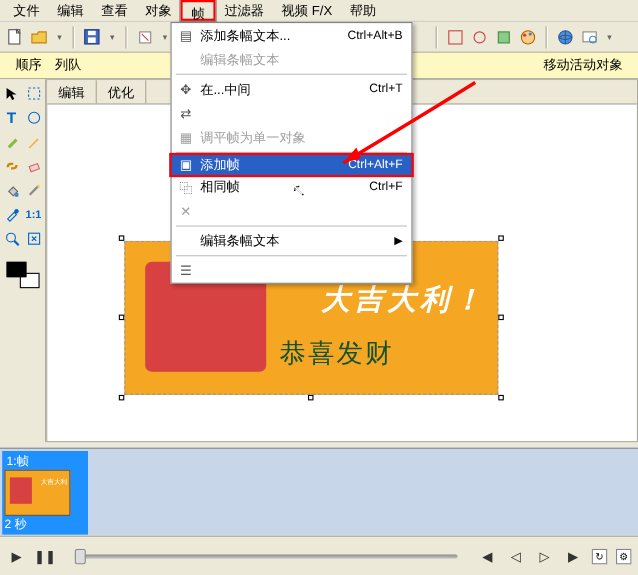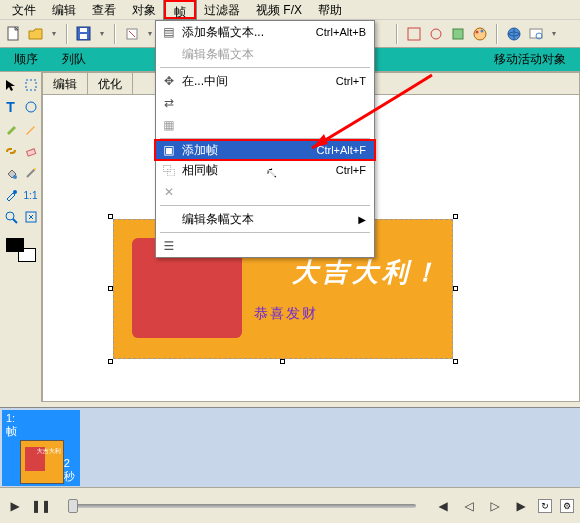--- a/index.html
+++ b/index.html
@@ -4,56 +4,56 @@
 <style>
 *{margin:0;padding:0;box-sizing:border-box;font-family:"Microsoft YaHei",SimSun,sans-serif;font-size:12px}
 body{background:#ece9d8;width:580px;height:523px;overflow:hidden;position:relative}
 .menubar{background:#ece9d8;display:flex;height:20px;border-bottom:1px solid #d4d0c8;padding-left:4px}
 .menubar span{padding:2px 8px;cursor:pointer}
 .menubar .active{border:2px solid red;outline:1px solid #888}
 .toolbar{background:#ece9d8;height:28px;display:flex;align-items:center;padding:2px 6px;gap:6px;border-bottom:1px solid #aca899}
 .toolbar .sep{width:2px;height:20px;border-left:1px solid #aca899;border-right:1px solid #fff;margin:0 2px}
 .toolbar .ico{width:16px;height:16px;display:inline-block}
 .toolbar .dd{width:8px;height:16px;display:inline-flex;align-items:center;justify-content:center;color:#666;font-size:8px}
-.toolbar2{background:#14b8a6;height:24px;display:flex;align-items:center;padding:2px 8px;gap:12px;border-bottom:1px solid #aca899}
+.toolbar2{background:#fef9c3;height:24px;display:flex;align-items:center;padding:2px 8px;gap:0;border-bottom:1px solid #aca899}
 .toolbar2 .lbl{padding:2px 6px}
 .toolbar2 .right{margin-left:auto;padding:2px 6px}
 .main{display:flex;height:330px}
 .sidebar{width:42px;background:#ece9d8;border-right:1px solid #aca899;display:flex;flex-direction:column;align-items:center;padding-top:4px;gap:4px}
 .sidebar .row{display:flex;gap:2px}
 .sidebar .tool{width:18px;height:18px;display:flex;align-items:center;justify-content:center}
 .swatches{margin-top:8px}
 .swatch-pair{position:relative;width:30px;height:24px}
 .sw-bg{position:absolute;width:18px;height:14px;background:#fff;border:1px solid #000;right:0;bottom:0}
 .sw-fg{position:absolute;width:18px;height:14px;background:#000;border:1px solid #000;left:0;top:0}
 .canvas-area{flex:1;background:#fff;position:relative;border:1px solid #aca899}
 .tabs-mini{position:absolute;top:0;left:0;display:flex;background:#ece9d8;width:100%;height:22px;border-bottom:1px solid #aca899}
 .tabs-mini span{padding:3px 10px;border-right:1px solid #aca899}
 .canvas-inner{position:absolute;top:26px;left:10px;right:10px;bottom:10px;background:#fff}
 .banner{position:absolute;left:60px;top:120px;width:340px;height:140px;background:#f5a623;border:1px dashed #999}
 .banner .redbox{position:absolute;left:18px;top:18px;width:110px;height:100px;background:#d84141;border-radius:6px}
 .banner .bigtext{position:absolute;right:10px;top:35px;color:#fff;font-size:26px;font-style:italic;font-weight:bold;letter-spacing:4px}
-.banner .subtext{position:absolute;left:140px;top:85px;color:#6d28d9;font-size:14px;letter-spacing:2px}
+.banner .subtext{position:absolute;left:140px;top:85px;color:#14532d;font-size:24px;letter-spacing:2px}
 .handles{position:absolute;inset:-3px;pointer-events:none}
 .handles i{position:absolute;width:5px;height:5px;background:#fff;border:1px solid #000}
 .dropdown{position:absolute;left:155px;top:20px;width:220px;background:#fff;border:1px solid #808080;box-shadow:2px 2px 4px rgba(0,0,0,.3);z-index:10}
 .dropdown .row{display:flex;align-items:center;height:22px;padding:0 8px 0 4px}
 .dropdown .row .ic{width:18px;display:flex;justify-content:center;color:#555}
 .dropdown .row .txt{flex:1;padding-left:4px}
 .dropdown .row .sc{color:#000;font-size:11px}
 .dropdown .row .arr{font-size:10px;color:#000}
 .dropdown .hl{background:#2860c5;color:#fff;border:2px solid red;margin:-2px}
 .dropdown .hl .ic,.dropdown .hl .sc{color:#fff}
 .dropdown hr{border:none;border-top:1px solid #c0c0c0;margin:2px 4px}
 .dropdown .dim{color:#a0a0a0}
 .dropdown .dim .ic{color:#a0a0a0}
 .cursor{position:absolute;left:264px;top:162px;z-index:20;font-size:16px;color:#fff;text-shadow:1px 1px 0 #000}
 .redarrow{position:absolute;left:292px;top:70px;z-index:15;pointer-events:none}
 .timeline{position:absolute;left:0;right:0;bottom:36px;height:80px;background:#c8d6ea;border-top:1px solid #888;display:flex;padding:2px}
-.frame-thumb{width:78px;height:76px;background:#1e90ff;display:flex;flex-direction:row;align-items:flex-end;justify-content:space-between;padding:2px}
+.frame-thumb{width:78px;height:76px;background:#1e90ff;display:flex;flex-direction:column;align-items:flex-start;justify-content:space-between;padding:2px}
 .frame-thumb .hdr{color:#fff;font-size:11px;align-self:flex-start;padding-left:2px}
 .frame-thumb .pv{width:60px;height:44px;background:#f5a623;border:1px solid #555;position:relative}
 .frame-thumb .pv .r{position:absolute;left:4px;top:6px;width:20px;height:24px;background:#d84141}
 .frame-thumb .pv .t{position:absolute;right:2px;top:6px;color:#fff;font-size:6px}
 .frame-thumb .ftr{color:#fff;font-size:11px}
 .playbar{position:absolute;left:0;right:0;bottom:0;height:36px;background:#ece9d8;border-top:1px solid #aca899;display:flex;align-items:center;padding:0 6px;gap:8px}
 .playbar .btn{width:18px;height:18px;display:flex;align-items:center;justify-content:center;color:#333}
 .playbar .slider{flex:1;height:4px;background:linear-gradient(#888,#ccc);border-radius:2px;position:relative;margin:0 10px}
 .playbar .slider .knob{position:absolute;left:0;top:-5px;width:10px;height:14px;background:#ddd;border:1px solid #888;border-radius:2px}
 .playbar .mini{width:14px;height:14px;border:1px solid #888;background:#fff;font-size:9px;display:flex;align-items:center;justify-content:center}
@@ -215,21 +215,21 @@
           </svg>
         </span>
       </div>
     <div class="row">
         <span class="tool">
           <svg width="14" height="14">
             <path d="M3 11 L9 5 L11 7 L5 13 Z" fill="none" stroke="#06c"></path>
             <circle cx="11" cy="4" r="2" fill="#06c"></circle>
           </svg>
         </span>
-        <span class="tool" style="color:#06c;font-size:10px;font-weight:normal">1:1</span>
+        <span class="tool" style="color:#06c;font-size:10px;font-weight:bold">1:1</span>
       </div>
     <div class="row">
         <span class="tool">
           <svg width="14" height="14">
             <circle cx="6" cy="6" r="4" fill="none" stroke="#06c"></circle>
             <path d="M9 9 L13 13" stroke="#06c" stroke-width="2"></path>
           </svg>
         </span>
         <span class="tool">
           <svg width="14" height="14">
@@ -285,20 +285,21 @@
     <div class="row">
       <span class="ic">✥</span>
       <span class="txt">在...中间</span>
       <span class="sc">Ctrl+T</span>
     </div>
     <div class="row">
       <span class="ic">⇄</span>
     </div>
     <div class="row dim">
       <span class="ic">▦</span>
+      <span class="txt">调平帧为单一对象</span>
     </div>
     <hr>
     <div class="row hl">
       <span class="ic">▣</span>
       <span class="txt">添加帧</span>
       <span class="sc">Ctrl+Alt+F</span>
     </div>
     <div class="row">
       <span class="ic">⿻</span>
       <span class="txt">相同帧</span>

